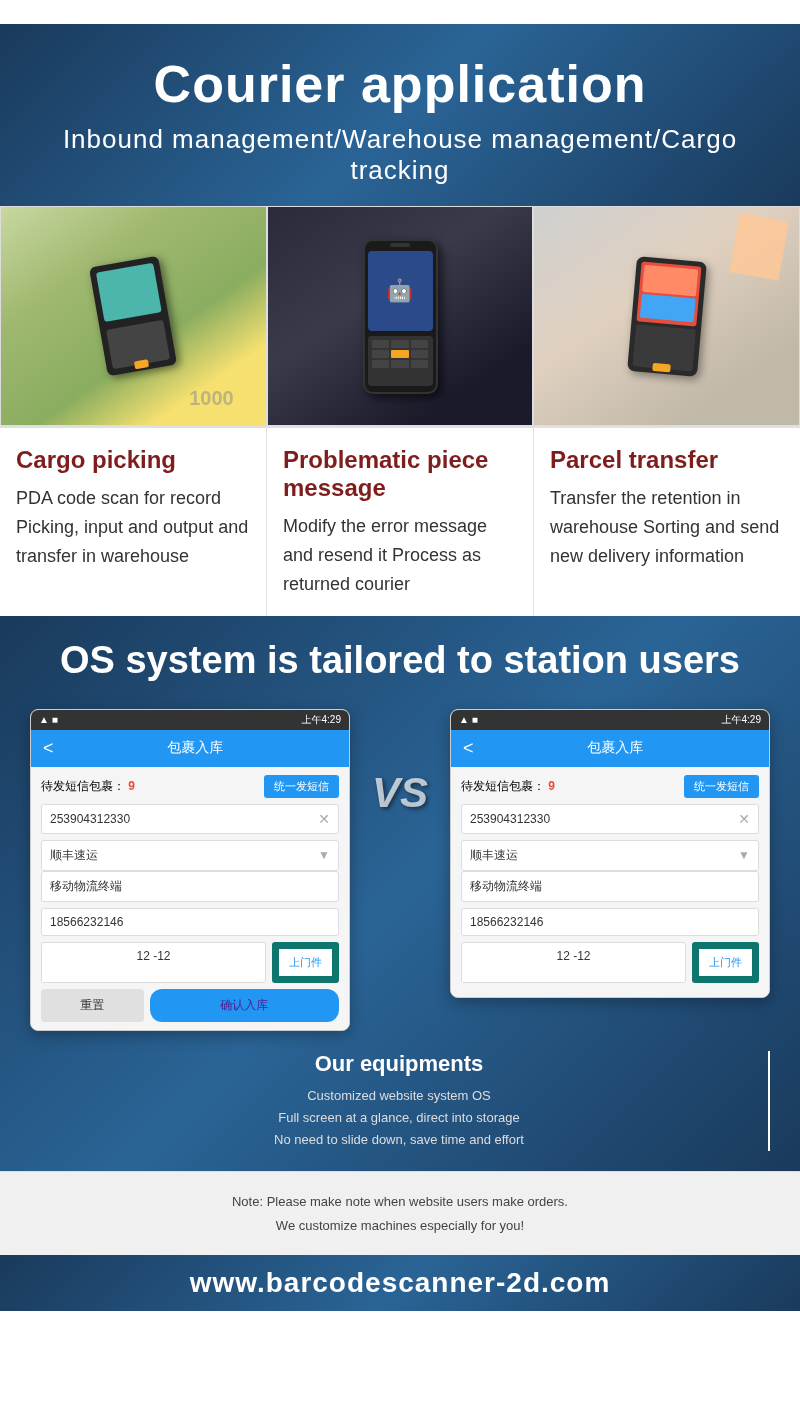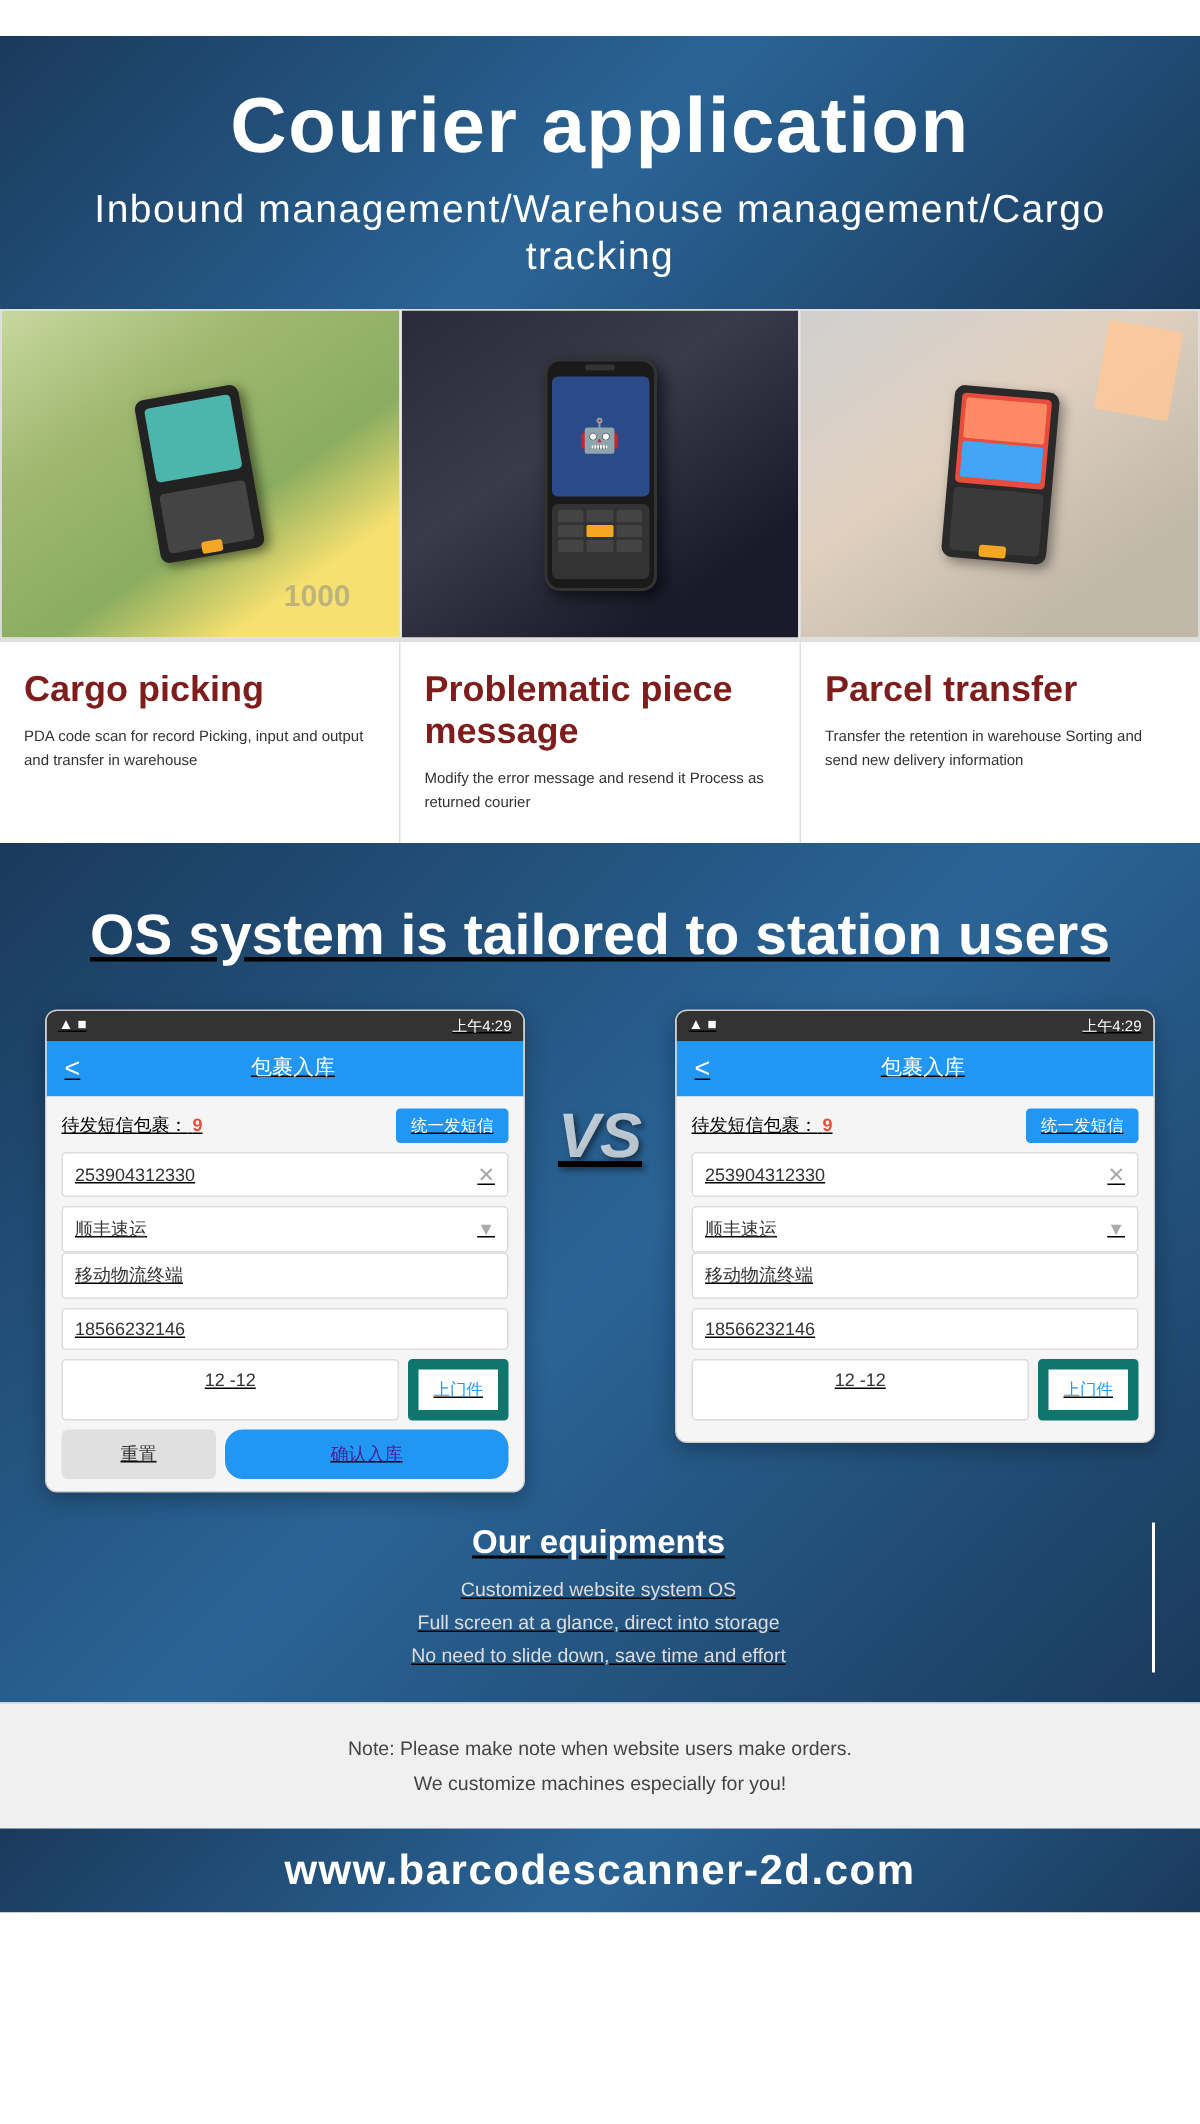--- a/index.html
+++ b/index.html
@@ -59,31 +59,30 @@
       border-right: 1px solid #e0e0e0;
     }
     .card:last-child { border-right: none; }
     .card-title {
       font-size: 24px;
       font-weight: 800;
       color: #7f1d1d;
       margin-bottom: 10px;
     }
     .card-desc {
-      font-size: 10px;
+      font-size: 18px;
       color: #333;
       line-height: 1.6;
     }
 
     
     .os-section {
       background: linear-gradient(135deg, #1a3a5c 0%, #2a6496 50%, #1a3a5c 100%);
-      padding: 40px 20px 20px;
+      padding: 22px 20px 20px;
       text-align: center;
-      text-decoration: underline;
     }
     .os-title {
       font-size: 38px;
       font-weight: 900;
       color: #fff;
       margin-bottom: 25px;
       line-height: 1.2;
     }
 
     

